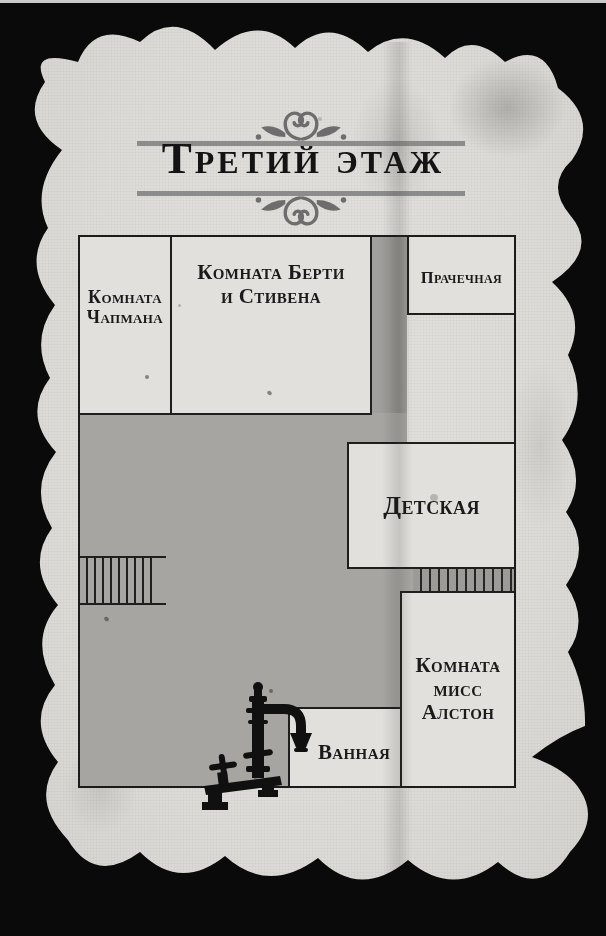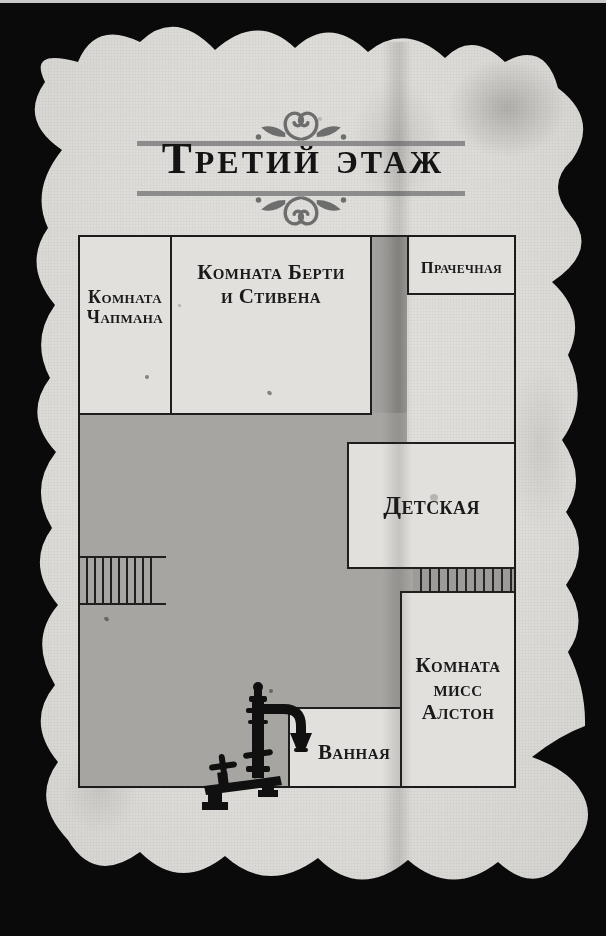--- a/index.html
+++ b/index.html
@@ -45,21 +45,21 @@
   .c5{left:80px;top:591px;width:322px;height:118px;}
   .c6{left:80px;top:707px;width:210px;height:79px;}
   .room{position:absolute;background:#e1e0dd;border:2px solid #1e1e1e;box-sizing:border-box;z-index:2;
     display:flex;align-items:center;justify-content:center;}
   .room-label{white-space:pre-line;text-align:center;font-weight:700;font-variant:small-caps;
     color:#1a1a1a;line-height:1.12;letter-spacing:.4px;}
   .room-chapman{left:78px;top:235px;width:94px;height:180px;align-items:flex-start;}
   .room-chapman .room-label{padding-top:50px;font-size:18px;}
   .room-bertie{left:170px;top:235px;width:202px;height:180px;align-items:flex-start;}
   .room-bertie .room-label{padding-top:24px;font-size:21px;}
-  .room-laundry{left:407px;top:235px;width:109px;height:60px;}
+  .room-laundry{left:407px;top:235px;width:109px;height:80px;}
   .room-laundry .room-label{font-size:16.5px;padding-top:6px;}
   .room-doherty{left:407px;top:313px;width:109px;height:131px;}
   .room-doherty .room-label{font-size:13.5px;letter-spacing:0;}
   .room-nursery{left:347px;top:442px;width:169px;height:127px;}
   .room-nursery .room-label{font-size:26px;}
   .room-alston{left:400px;top:591px;width:116px;height:197px;}
   .room-alston .room-label{font-size:21px;}
   .room-bathroom{left:288px;top:707px;width:114px;height:81px;}
   .room-bathroom .room-label{font-size:21px;padding-left:18px;padding-top:10px;}
   .outer-wall{position:absolute;left:78px;top:235px;width:438px;height:553px;border:2.5px solid #1b1b1b;

